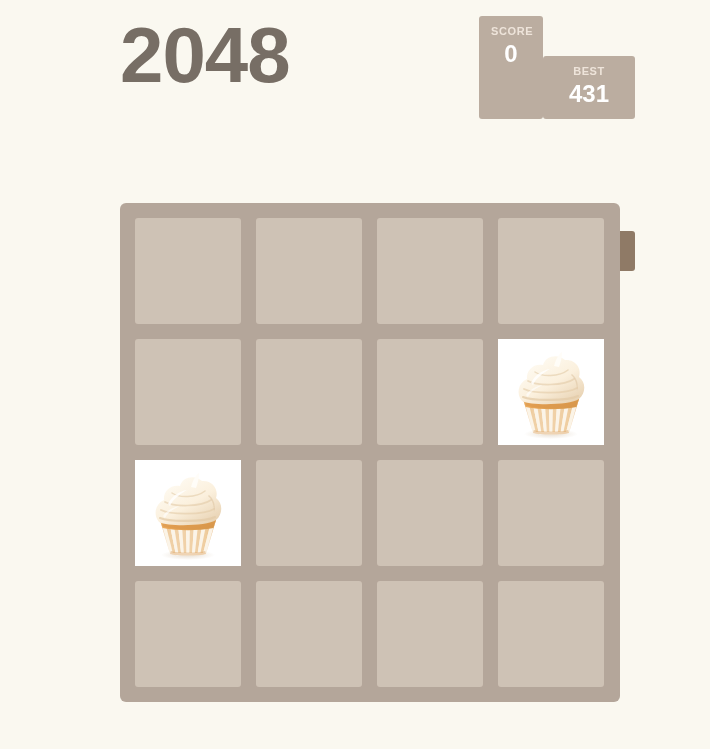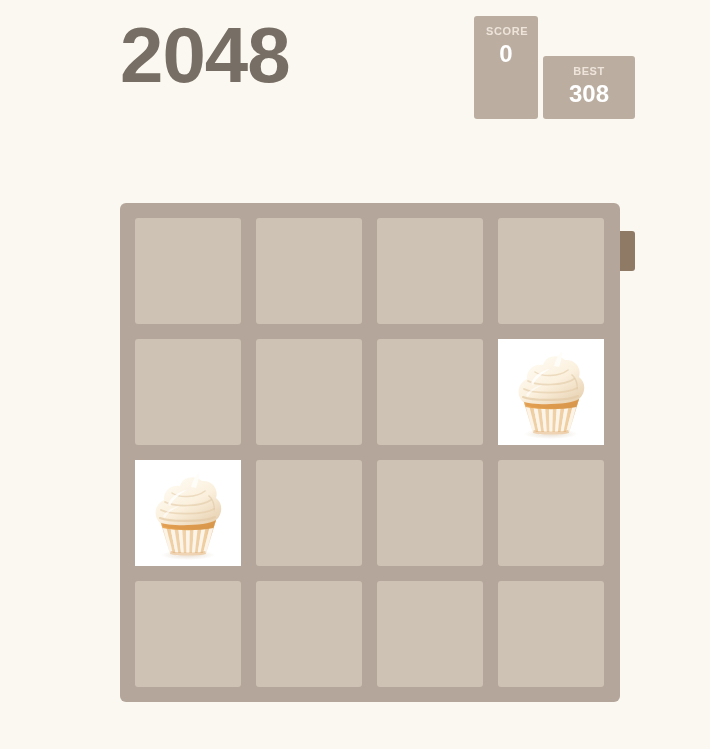--- a/index.html
+++ b/index.html
@@ -38,21 +38,20 @@
     line-height: 94px;
     font-weight: bold;
     color: #776e65;
     letter-spacing: -1px;
   }
   .scores-container {
     position: absolute;
     right: 0px;
     top: 16px;
     display: flex;
-    gap: 5px;
   }
   .score-container, .best-container {
     position: relative;
     background: #bbada0;
     padding: 9px 12px 11px;
     border-radius: 3px;
     color: #ffffff;
     text-align: center;
     font-weight: bold;
     font-size: 23px;
@@ -172,21 +171,21 @@
   <div class="heading">
     <h1 class="title">2048</h1>
 
     <div class="scores-container">
       <div class="score-container">
         <span class="score-label">SCORE</span>
         <span class="score-value">0</span>
       </div>
       <div class="best-container">
         <span class="score-label">BEST</span>
-        <span class="score-value">308</span>
+        <span class="score-value">431</span>
       </div>
     </div>
   </div>
 
   <div class="above-game">
     <p class="game-intro"><span>Play to the </span><a class="link">Christmas Cupcake</a><span>!</span></p>
     <button class="restart-button">New Game</button>
   </div>
 
   <div class="game-container">

